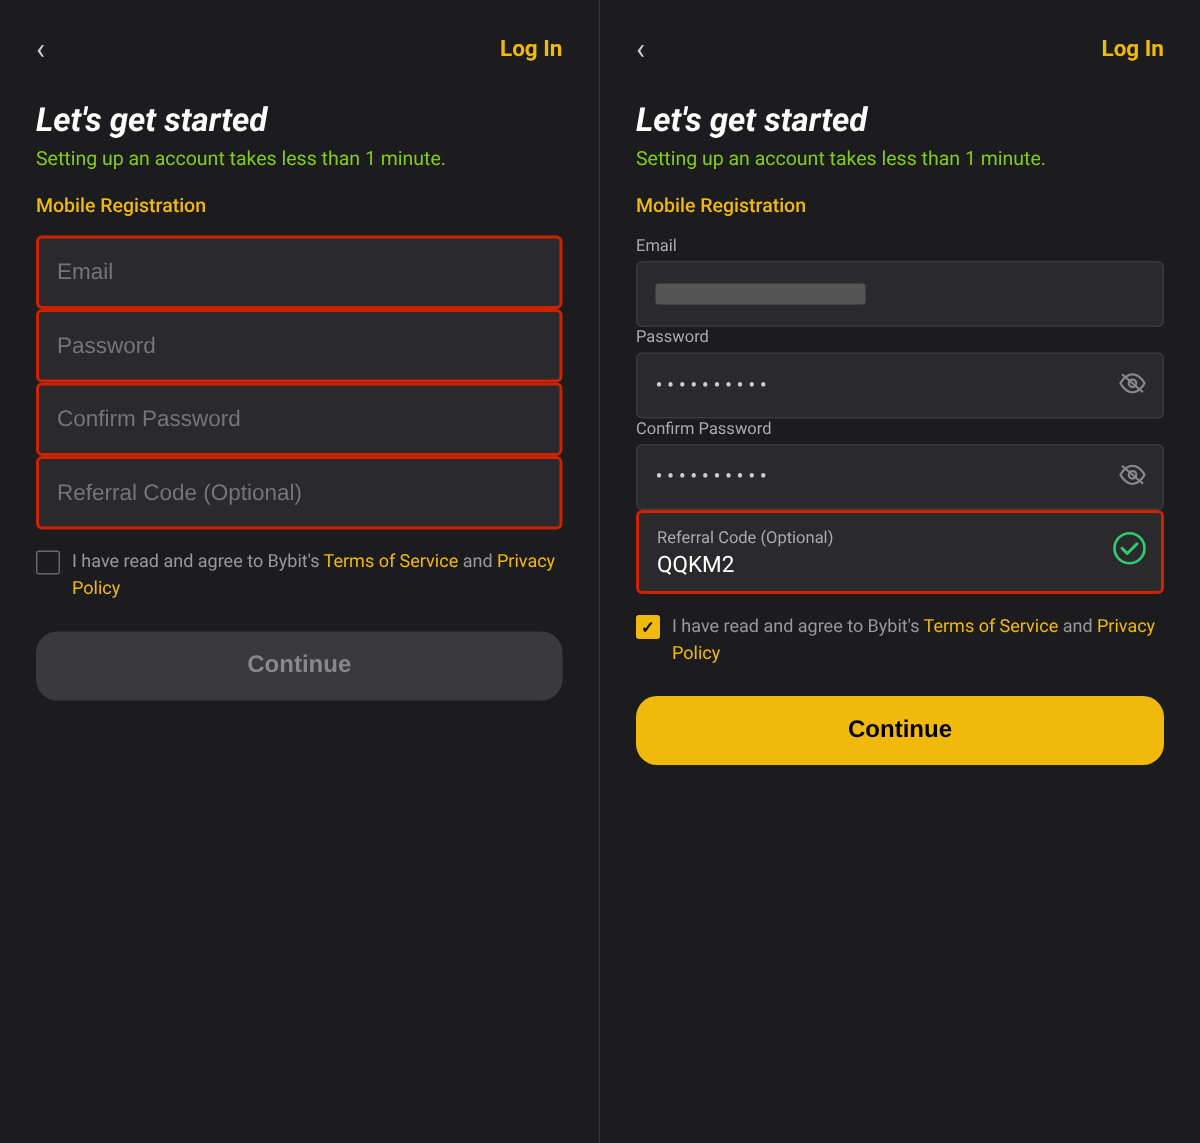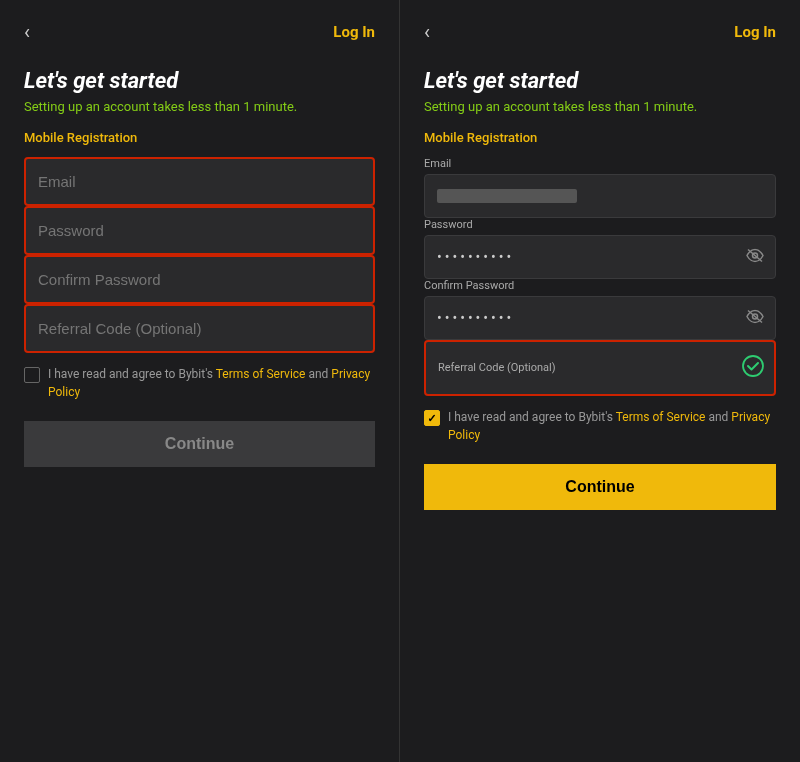--- a/index.html
+++ b/index.html
@@ -148,21 +148,21 @@
       font-size: 12px;
       line-height: 1.5;
     }
     .terms-link {
       color: #f0b90b;
       text-decoration: none;
     }
     .continue-btn {
       width: 100%;
       padding: 14px;
-      border-radius: 0;
+      border-radius: 14px;
       font-size: 16px;
       font-weight: 600;
       cursor: pointer;
       border: none;
       margin-top: 4px;
     }
     .continue-disabled {
       background: #3a3a3c;
       color: #888;
     }
@@ -272,20 +272,21 @@
           <line x1="2" y1="1" x2="16" y2="13" stroke="#888" stroke-width="1.5"></line>
         </svg>
       </span>
     </div>
   </div>
 
   <div class="field-group">
     <div class="input-wrapper">
       <div class="input-box input-box-filled-referral" style="min-height: 56px; display: flex; flex-direction: column; justify-content: center; padding: 8px 40px 8px 12px;">
         <span style="color: #aaa; font-size: 11px; margin-bottom: 2px;">Referral Code (Optional)</span>
+        <span class="referral-value">QQKM2</span>
       </div>
       <span class="check-icon">
         <svg width="22" height="22" viewBox="0 0 22 22" fill="none" xmlns="http://www.w3.org/2000/svg">
           <circle cx="11" cy="11" r="10" stroke="#2ecc71" stroke-width="1.8" fill="none"></circle>
           <polyline points="6,11 9.5,14.5 16,8" stroke="#2ecc71" stroke-width="2" fill="none" stroke-linecap="round" stroke-linejoin="round"></polyline>
         </svg>
       </span>
     </div>
   </div>
 

